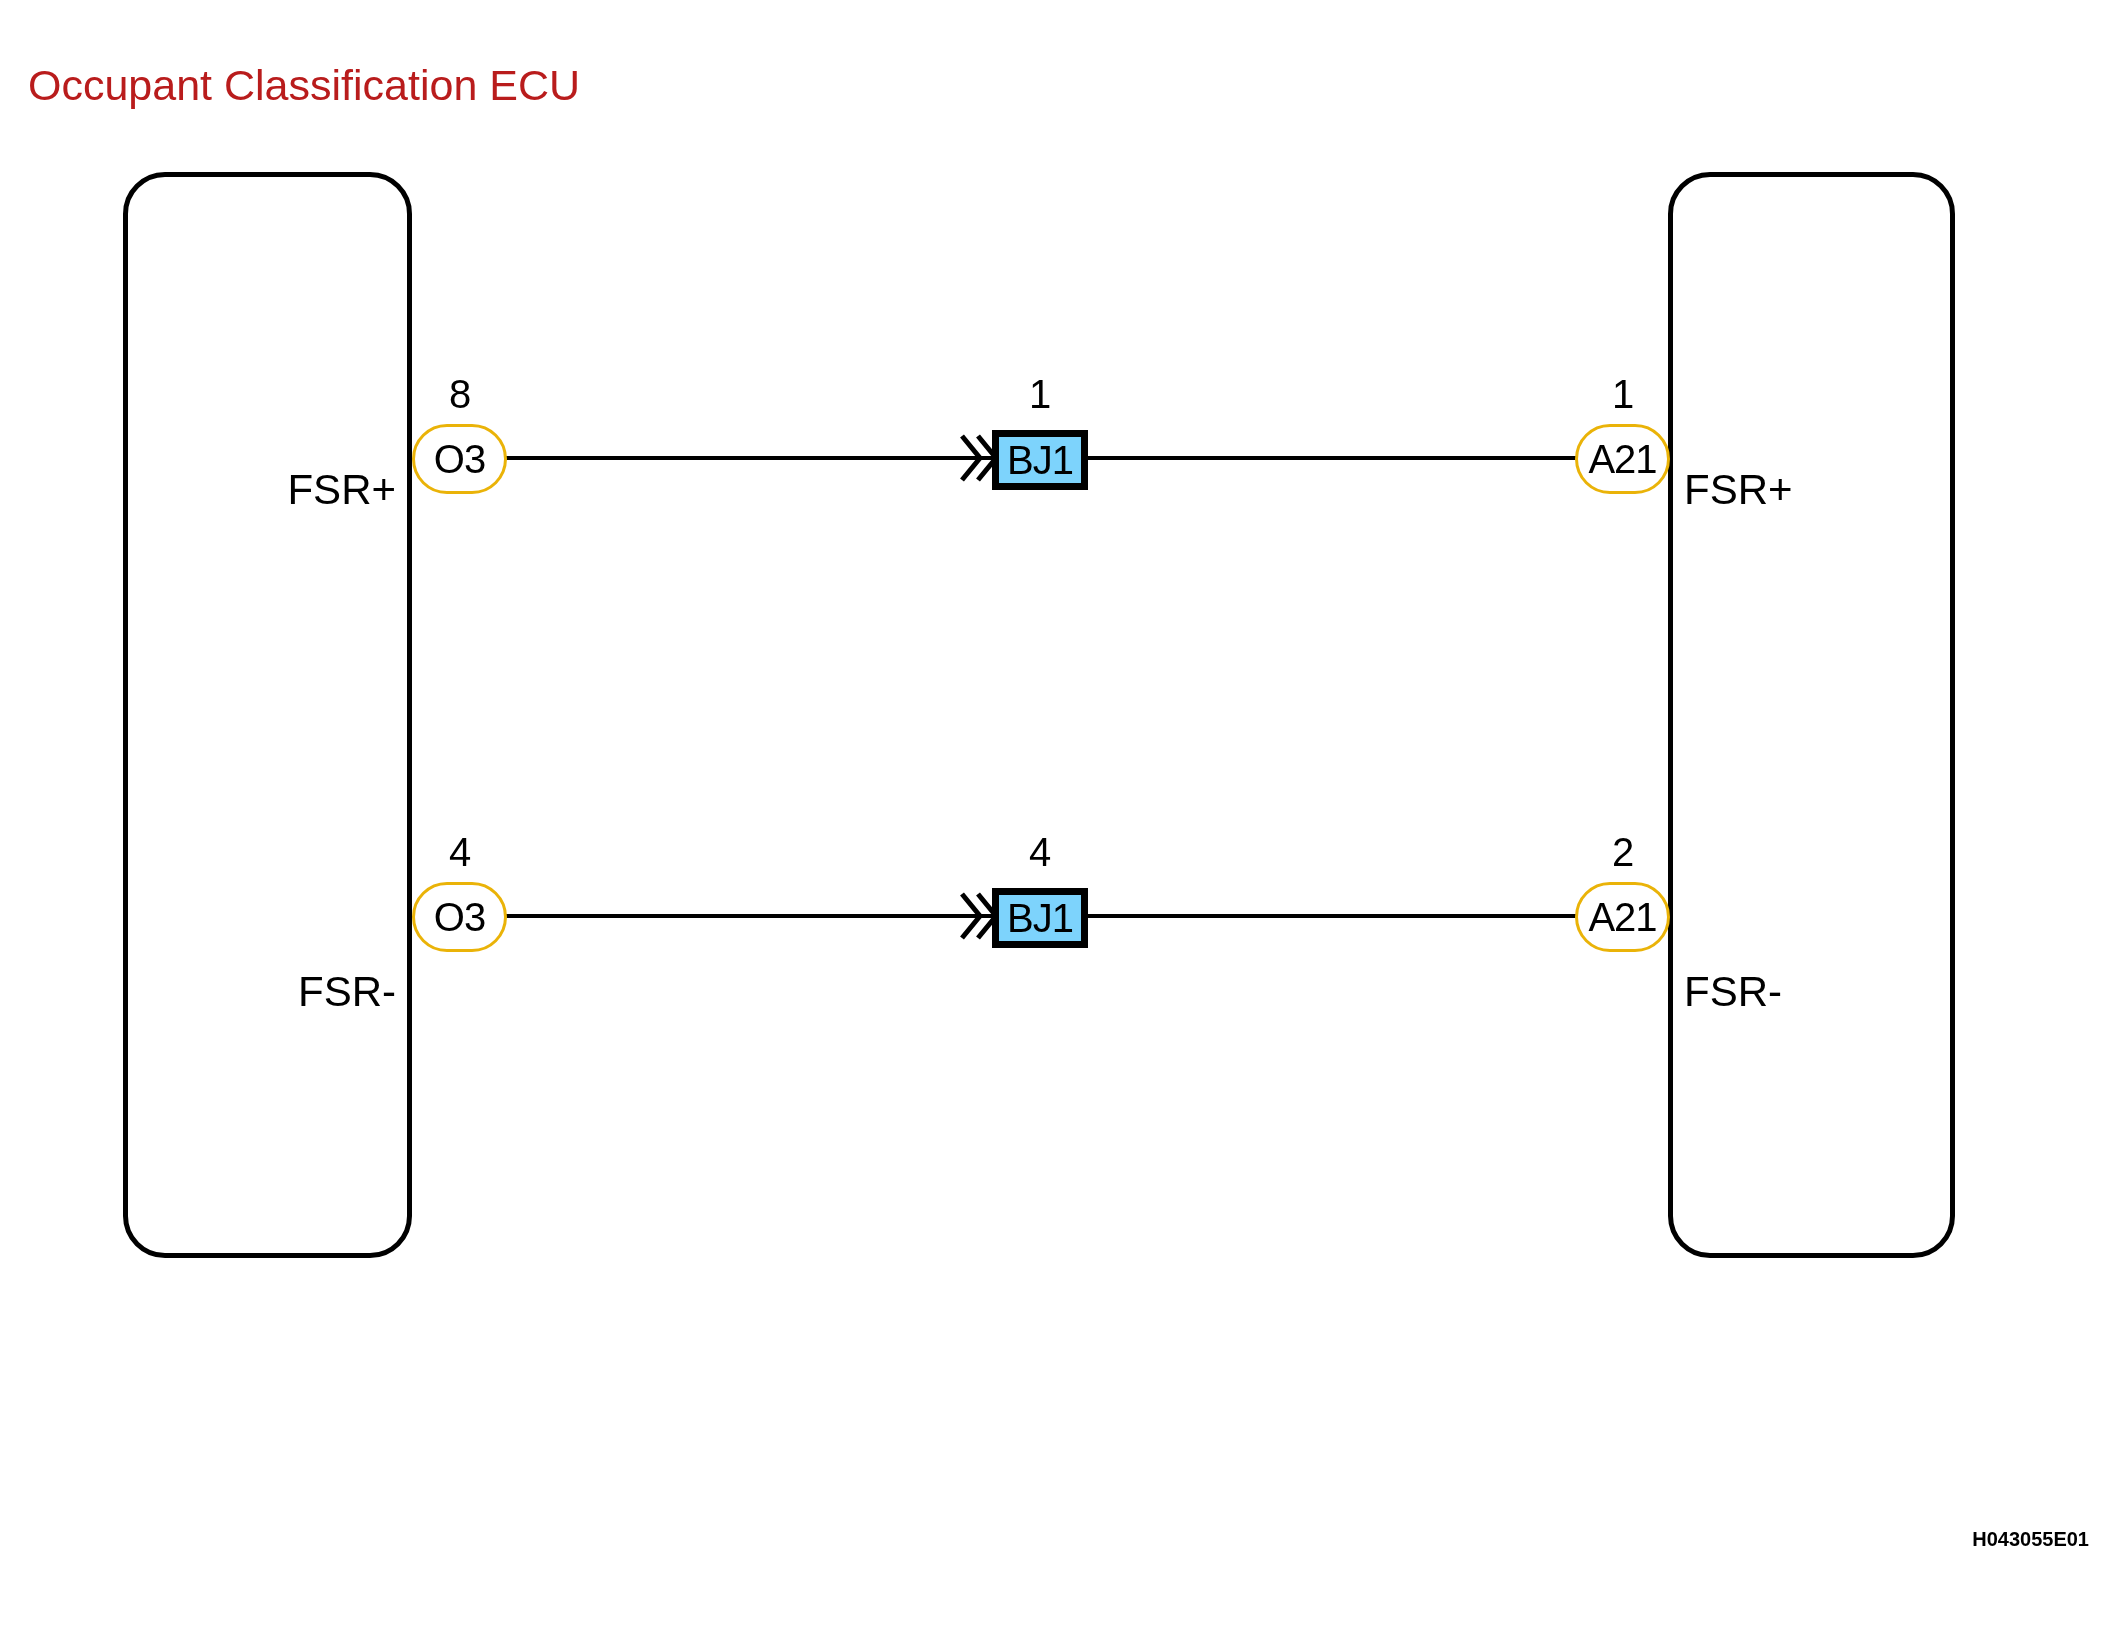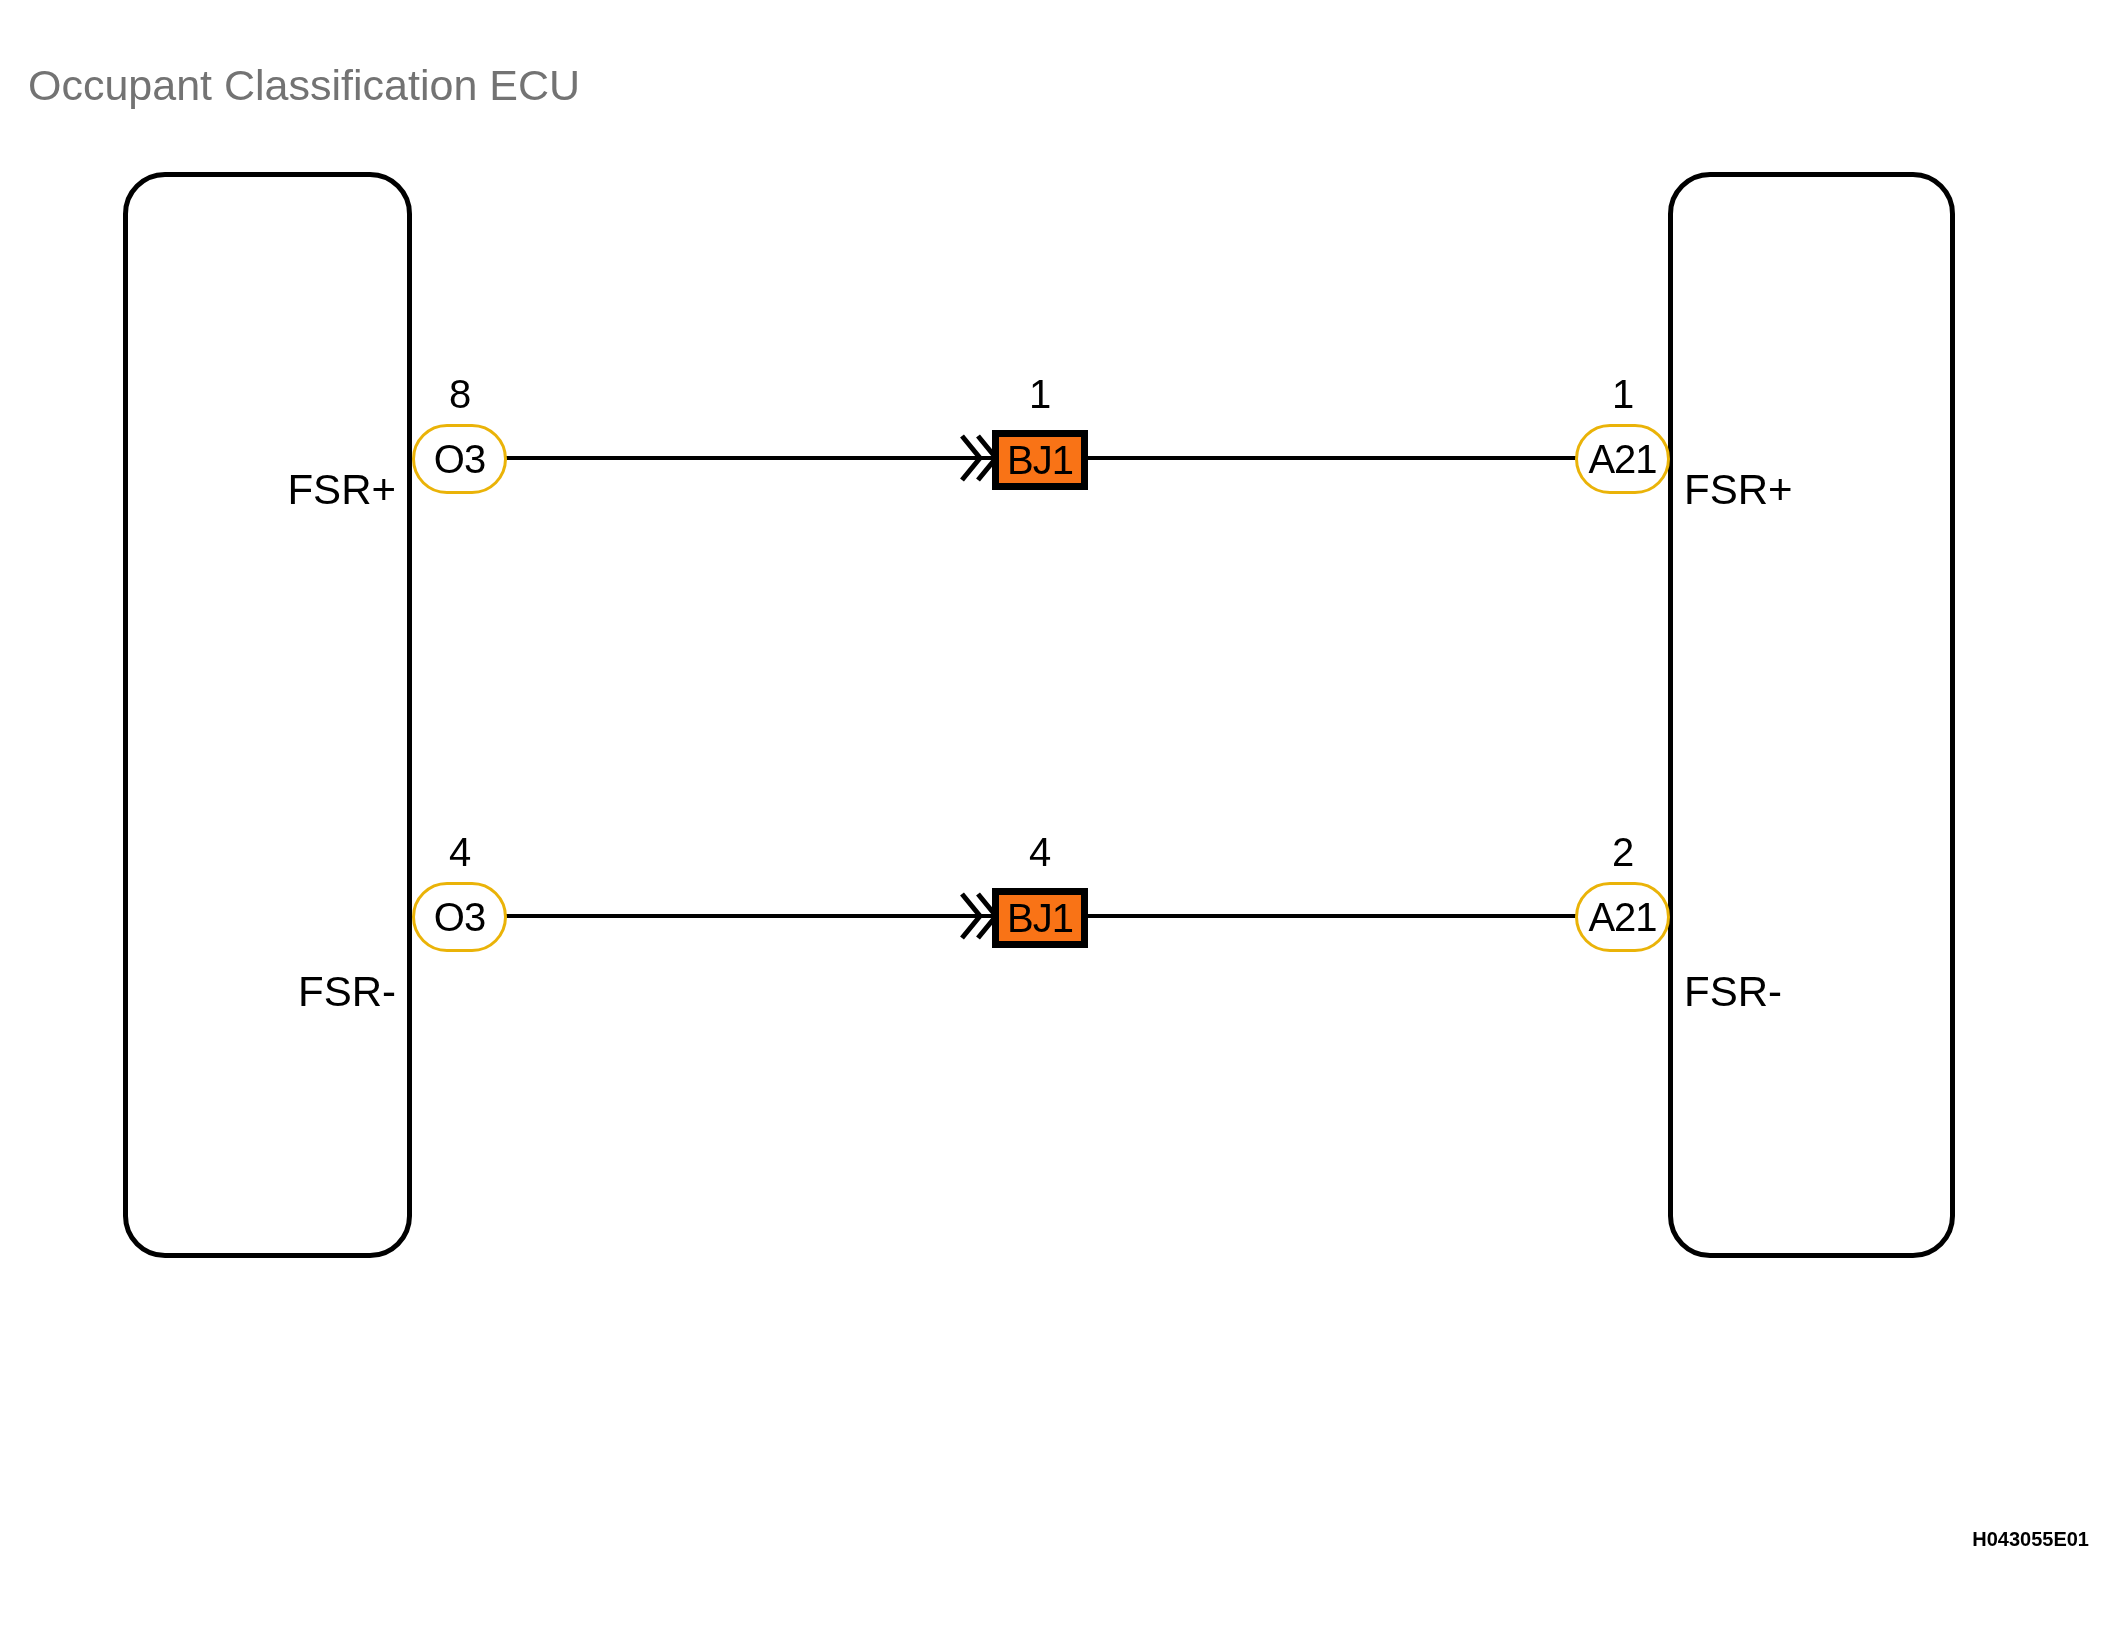--- a/index.html
+++ b/index.html
@@ -13,21 +13,21 @@
     background: #ffffff;
     overflow: hidden;
   }
 
   .title {
     position: absolute;
     top: 62px;
     font-size: 43px;
     line-height: 1.1;
     white-space: nowrap;
-    color: #737373;
+    color: #b91c1c;
   }
   .title-left  { left: 28px; }
   .title-right { right: 56px; text-align: right; }
 
   .component-box {
     position: absolute;
     top: 172px;
     height: 1086px;
     border: 5px solid #000;
     border-radius: 42px;
@@ -64,21 +64,21 @@
   .oval-left-bottom  { left: 412px;  top: 882px; }
   .oval-right-top    { left: 1575px; top: 424px; }
   .oval-right-bottom { left: 1575px; top: 882px; }
 
   .junction-box {
     position: absolute;
     left: 992px;
     width: 96px;
     height: 60px;
     border: 7px solid #000;
-    background: #f97316;
+    background: #7dd3fc;
     display: flex;
     align-items: center;
     justify-content: center;
     font-size: 40px;
     letter-spacing: -1px;
     z-index: 3;
   }
   .junction-top    { top: 430px; }
   .junction-bottom { top: 888px; }
 

